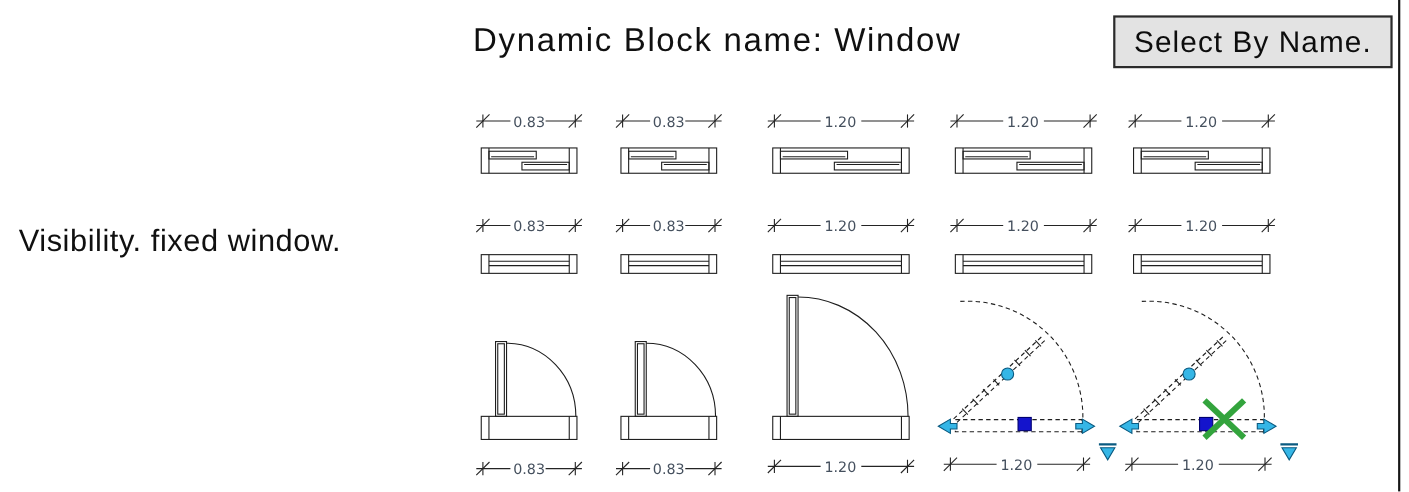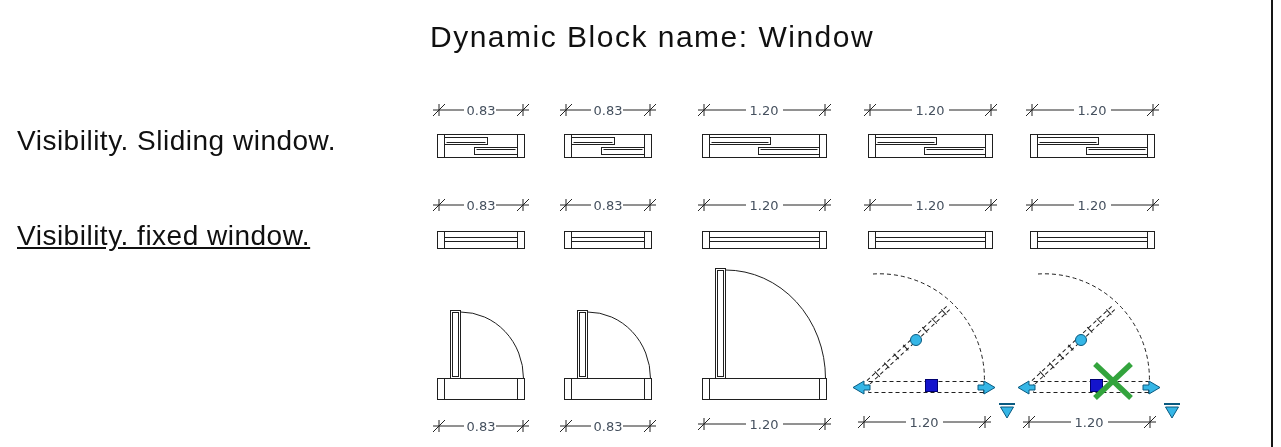--- a/index.html
+++ b/index.html
@@ -116,24 +116,24 @@
         <line class="dim" x1="85" y1="10" x2="133" y2="10"></line>
         <line class="dim" x1="0" y1="16" x2="12" y2="4"></line>
         <line class="dim" x1="121" y1="16" x2="133" y2="4"></line>
         <line class="dim" x1="6" y1="4" x2="6" y2="16"></line>
         <line class="dim" x1="127" y1="4" x2="127" y2="16"></line>
       </g>
     </defs>
   </svg>
 
   <div class="title">Dynamic Block name: Window</div>
+  <div class="select-btn">Select By Name.</div>
   <div class="page-edge"></div>
 
-  <div class="row-label" style="top:125px;">Visibility. Sliding window.</div>
-  <div class="row-label" style="top:220px;text-decoration:underline;">Visibility. fixed window.</div>
+  <div class="row-label" style="top:203px;">Visibility. fixed window.</div>
 
   <svg class="cell" style="left:433px;top:100px;" width="96" height="60" viewBox="0 0 96 60">
     <use href="#dim-83"></use>
     <text class="dimtx" x="48" y="15">0.83</text>
     <use href="#slide-83" x="4" y="34"></use>
   </svg>
   <svg class="cell" style="left:560px;top:100px;" width="96" height="60" viewBox="0 0 96 60">
     <use href="#dim-83"></use>
     <text class="dimtx" x="48" y="15">0.83</text>
     <use href="#slide-83" x="4" y="34"></use>

